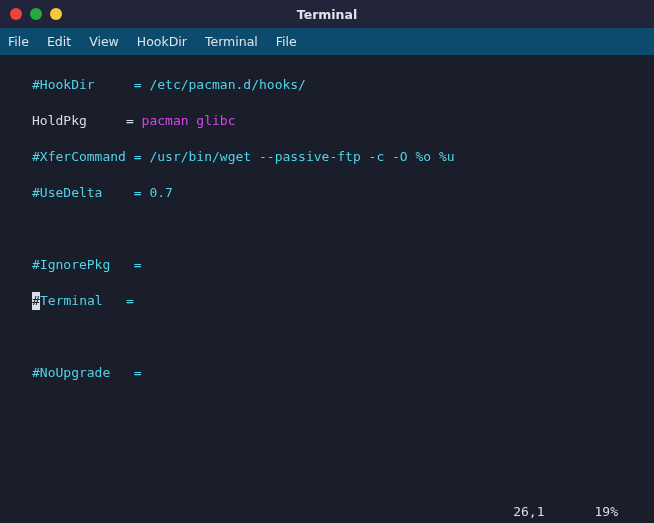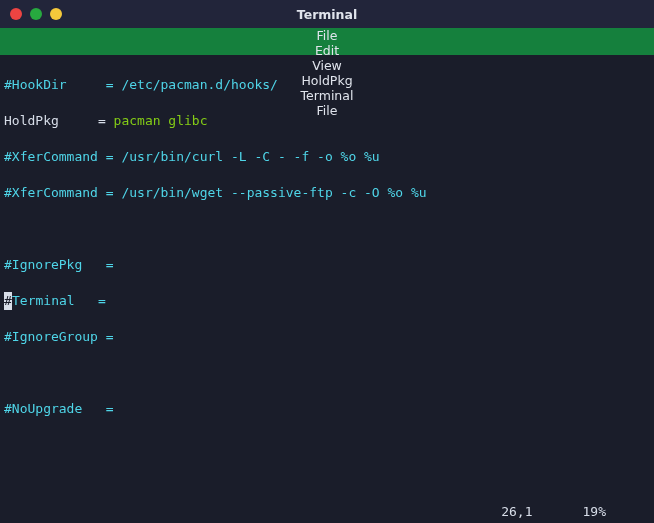--- a/index.html
+++ b/index.html
@@ -36,90 +36,89 @@
   position: absolute;
   left: 50%;
   transform: translateX(-50%);
   color: #e0e4ec;
   font-weight: bold;
   font-family: 'DejaVu Sans', 'Segoe UI', sans-serif;
   font-size: 12.5px;
 }
 .menubar {
   height: 27px;
-  background: #15803d;
+  background: #0c4a6e;
   display: flex;
   align-items: center;
   padding: 0 8px;
+  gap: 18px;
   font-family: 'DejaVu Sans', 'Segoe UI', sans-serif;
   font-size: 12.5px;
   color: #e0e4ec;
-  flex-direction: column;
 }
 .menubar span {
   cursor: pointer;
 }
 .editor {
   padding: 3px 4px;
   line-height: 18px;
   white-space: pre;
   font-size: 13px;
 }
-.line { height: 18px; }
+.line { height: 18px; margin-left: 28px; }
 .cyan { color: #4fd5e8; }
-.red { color: #84cc16; }
+.red { color: #d946ef; }
 .white { color: #d8dee9; }
 .cursor-block {
   background: #d8dee9;
   color: #1a1d2a;
   display: inline-block;
   width: 8px;
   text-align: center;
 }
 .statusbar {
   position: absolute;
   bottom: 4px;
-  right: 0;
+  right: 8px;
   display: flex;
   gap: 50px;
-  padding-right: 48px;
+  padding-right: 28px;
   font-size: 13px;
   color: #d8dee9;
 }
 </style>
 </head>
 <body>
 
 <div class="titlebar">
   <div class="traffic-lights">
     <div class="light red"></div>
     <div class="light green"></div>
     <div class="light yellow"></div>
   </div>
   <div class="title">Terminal</div>
 </div>
 
 <div class="menubar">
   <span>File</span>
   <span>Edit</span>
   <span>View</span>
-  <span>HoldPkg</span>
+  <span>HookDir</span>
   <span>Terminal</span>
   <span>File</span>
 </div>
 
 <div class="editor">
 <div class="line"><span class="cyan">#HookDir     = </span><span class="cyan">/etc/pacman.d/hooks/</span></div>
 <div class="line"><span class="white">HoldPkg     = </span><span class="red">pacman glibc</span></div>
-<div class="line"><span class="cyan">#XferCommand = </span><span class="cyan">/usr/bin/curl -L -C - -f -o %o %u</span></div>
 <div class="line"><span class="cyan">#XferCommand = </span><span class="cyan">/usr/bin/wget --passive-ftp -c -O %o %u</span></div>
+<div class="line"><span class="cyan">#UseDelta    = </span><span class="cyan">0.7</span></div>
 <div class="line"></div>
 <div class="line"><span class="cyan">#IgnorePkg   =</span></div>
 <div class="line"><span class="cursor-block">#</span><span class="cyan">Terminal   =</span></div>
-<div class="line"><span class="cyan">#IgnoreGroup =</span></div>
 <div class="line"></div>
 <div class="line"><span class="cyan">#NoUpgrade   =</span></div>
 
 
 
 
 
 
 
 

